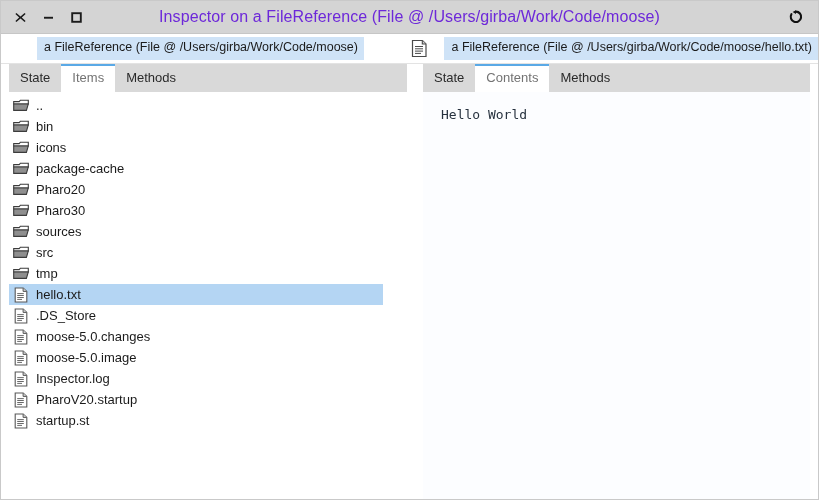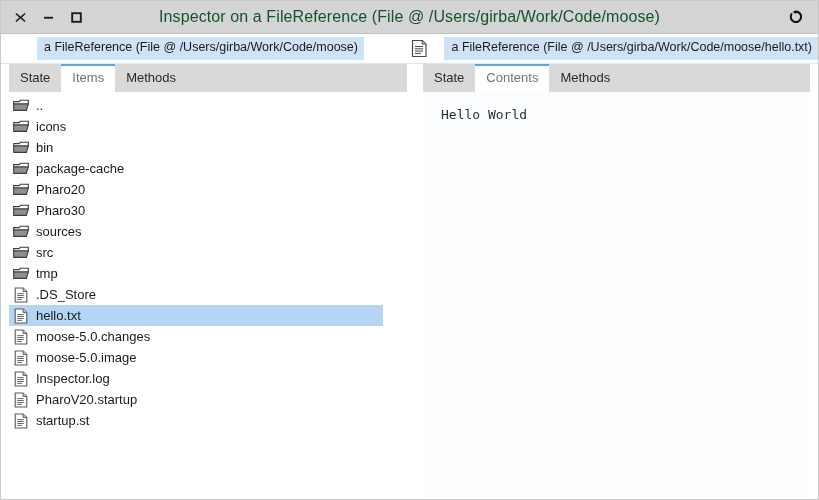--- a/index.html
+++ b/index.html
@@ -54,21 +54,21 @@
     cursor: pointer;
     user-select: none;
   }
   .win-btn svg { display: block; }
   .titlebar-title {
     position: absolute;
     left: 0;
     right: 0;
     text-align: center;
     font-size: 16px;
-    color: #14532d;
+    color: #6d28d9;
     letter-spacing: 0.1px;
     pointer-events: none;
     white-space: nowrap;
   }
   .titlebar-right {
     margin-left: auto;
     padding-right: 14px;
     display: flex;
     align-items: center;
     z-index: 2;
@@ -303,38 +303,38 @@
                 </span>
                 <span class="file-label">..</span>
               </div>
               <div class="file-row">
                 <span class="file-icon">
                   <svg width="16" height="13" viewBox="0 0 16 13" aria-hidden="true">
                     <path d="M0.7 2.6 H6.2 L7.4 1.2 H15.3 V5.0 H0.7 Z" fill="#ffffff" stroke="#3c3c3c" stroke-width="1.1"></path>
                     <path d="M0.7 5.0 H15.3 L13.4 11.4 H0.7 Z" fill="#8f8f8f" stroke="#3c3c3c" stroke-width="1.1"></path>
                   </svg>
                 </span>
+                <span class="file-label">bin</span>
+              </div>
+              <div class="file-row">
+                <span class="file-icon">
+                  <svg width="16" height="13" viewBox="0 0 16 13" aria-hidden="true">
+                    <path d="M0.7 2.6 H6.2 L7.4 1.2 H15.3 V5.0 H0.7 Z" fill="#ffffff" stroke="#3c3c3c" stroke-width="1.1"></path>
+                    <path d="M0.7 5.0 H15.3 L13.4 11.4 H0.7 Z" fill="#8f8f8f" stroke="#3c3c3c" stroke-width="1.1"></path>
+                  </svg>
+                </span>
                 <span class="file-label">icons</span>
               </div>
               <div class="file-row">
                 <span class="file-icon">
                   <svg width="16" height="13" viewBox="0 0 16 13" aria-hidden="true">
                     <path d="M0.7 2.6 H6.2 L7.4 1.2 H15.3 V5.0 H0.7 Z" fill="#ffffff" stroke="#3c3c3c" stroke-width="1.1"></path>
                     <path d="M0.7 5.0 H15.3 L13.4 11.4 H0.7 Z" fill="#8f8f8f" stroke="#3c3c3c" stroke-width="1.1"></path>
                   </svg>
                 </span>
-                <span class="file-label">bin</span>
-              </div>
-              <div class="file-row">
-                <span class="file-icon">
-                  <svg width="16" height="13" viewBox="0 0 16 13" aria-hidden="true">
-                    <path d="M0.7 2.6 H6.2 L7.4 1.2 H15.3 V5.0 H0.7 Z" fill="#ffffff" stroke="#3c3c3c" stroke-width="1.1"></path>
-                    <path d="M0.7 5.0 H15.3 L13.4 11.4 H0.7 Z" fill="#8f8f8f" stroke="#3c3c3c" stroke-width="1.1"></path>
-                  </svg>
-                </span>
                 <span class="file-label">package-cache</span>
               </div>
               <div class="file-row">
                 <span class="file-icon">
                   <svg width="16" height="13" viewBox="0 0 16 13" aria-hidden="true">
                     <path d="M0.7 2.6 H6.2 L7.4 1.2 H15.3 V5.0 H0.7 Z" fill="#ffffff" stroke="#3c3c3c" stroke-width="1.1"></path>
                     <path d="M0.7 5.0 H15.3 L13.4 11.4 H0.7 Z" fill="#8f8f8f" stroke="#3c3c3c" stroke-width="1.1"></path>
                   </svg>
                 </span>
                 <span class="file-label">Pharo20</span>
@@ -368,49 +368,49 @@
               </div>
               <div class="file-row">
                 <span class="file-icon">
                   <svg width="16" height="13" viewBox="0 0 16 13" aria-hidden="true">
                     <path d="M0.7 2.6 H6.2 L7.4 1.2 H15.3 V5.0 H0.7 Z" fill="#ffffff" stroke="#3c3c3c" stroke-width="1.1"></path>
                     <path d="M0.7 5.0 H15.3 L13.4 11.4 H0.7 Z" fill="#8f8f8f" stroke="#3c3c3c" stroke-width="1.1"></path>
                   </svg>
                 </span>
                 <span class="file-label">tmp</span>
               </div>
+              <div class="file-row selected">
+                <span class="file-icon">
+                  <svg width="14" height="16" viewBox="0 0 14 16" aria-hidden="true">
+                    <path d="M1.2 1 H9.2 L12.8 4.4 V15 H1.2 Z" fill="#ffffff" stroke="#585858" stroke-width="1.1"></path>
+                    <path d="M9.1 1.1 L9.1 4.4 L12.7 4.4" fill="#d6d6d6" stroke="#585858" stroke-width="1"></path>
+                    <g fill="#585858">
+                      <rect x="3.2" y="6.2" width="6.6" height="0.9"></rect>
+                      <rect x="3.2" y="8.1" width="6.6" height="0.9"></rect>
+                      <rect x="3.2" y="10" width="6.6" height="0.9"></rect>
+                      <rect x="3.2" y="11.9" width="4.8" height="0.9"></rect>
+                    </g>
+                  </svg>
+                </span>
+                <span class="file-label">hello.txt</span>
+              </div>
               <div class="file-row">
                 <span class="file-icon">
                   <svg width="14" height="16" viewBox="0 0 14 16" aria-hidden="true">
                     <path d="M1.2 1 H9.2 L12.8 4.4 V15 H1.2 Z" fill="#ffffff" stroke="#585858" stroke-width="1.1"></path>
                     <path d="M9.1 1.1 L9.1 4.4 L12.7 4.4" fill="#d6d6d6" stroke="#585858" stroke-width="1"></path>
                     <g fill="#585858">
                       <rect x="3.2" y="6.2" width="6.6" height="0.9"></rect>
                       <rect x="3.2" y="8.1" width="6.6" height="0.9"></rect>
                       <rect x="3.2" y="10" width="6.6" height="0.9"></rect>
                       <rect x="3.2" y="11.9" width="4.8" height="0.9"></rect>
                     </g>
                   </svg>
                 </span>
                 <span class="file-label">.DS_Store</span>
-              </div>
-              <div class="file-row selected">
-                <span class="file-icon">
-                  <svg width="14" height="16" viewBox="0 0 14 16" aria-hidden="true">
-                    <path d="M1.2 1 H9.2 L12.8 4.4 V15 H1.2 Z" fill="#ffffff" stroke="#585858" stroke-width="1.1"></path>
-                    <path d="M9.1 1.1 L9.1 4.4 L12.7 4.4" fill="#d6d6d6" stroke="#585858" stroke-width="1"></path>
-                    <g fill="#585858">
-                      <rect x="3.2" y="6.2" width="6.6" height="0.9"></rect>
-                      <rect x="3.2" y="8.1" width="6.6" height="0.9"></rect>
-                      <rect x="3.2" y="10" width="6.6" height="0.9"></rect>
-                      <rect x="3.2" y="11.9" width="4.8" height="0.9"></rect>
-                    </g>
-                  </svg>
-                </span>
-                <span class="file-label">hello.txt</span>
               </div>
               <div class="file-row">
                 <span class="file-icon">
                   <svg width="14" height="16" viewBox="0 0 14 16" aria-hidden="true">
                     <path d="M1.2 1 H9.2 L12.8 4.4 V15 H1.2 Z" fill="#ffffff" stroke="#585858" stroke-width="1.1"></path>
                     <path d="M9.1 1.1 L9.1 4.4 L12.7 4.4" fill="#d6d6d6" stroke="#585858" stroke-width="1"></path>
                     <g fill="#585858">
                       <rect x="3.2" y="6.2" width="6.6" height="0.9"></rect>
                       <rect x="3.2" y="8.1" width="6.6" height="0.9"></rect>
                       <rect x="3.2" y="10" width="6.6" height="0.9"></rect>

